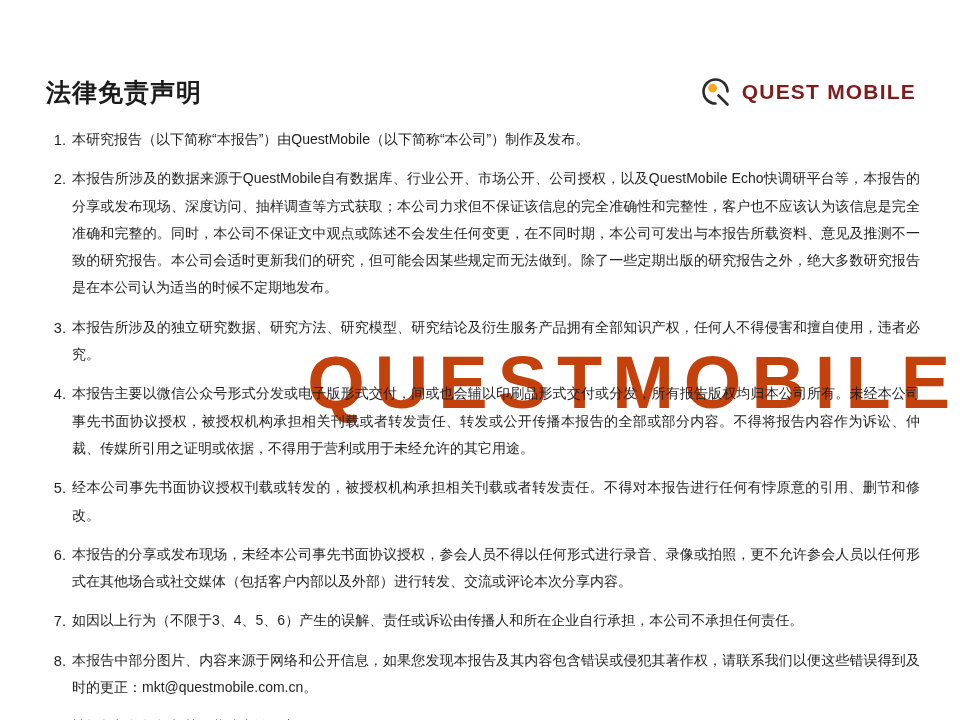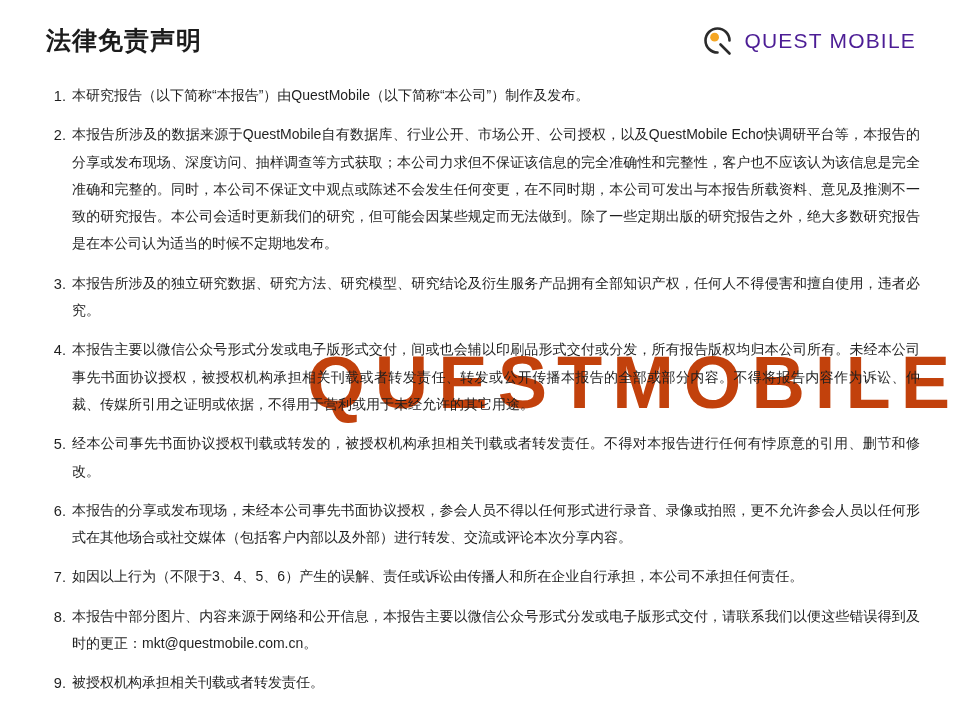--- a/index.html
+++ b/index.html
@@ -38,23 +38,24 @@
     white-space: nowrap;
     pointer-events: none;
     user-select: none;
     z-index: 0;
   }
 
   .header {
     position: relative;
     z-index: 2;
     display: flex;
-    align-items: flex-start;
+    align-items: center;
     justify-content: space-between;
     height: 54px;
+    margin-top: 44px;
   }
 
   .title {
     font-size: 25px;
     font-weight: 700;
     color: #1c1c1c;
     letter-spacing: 1px;
     margin: 6px 0 0 2px;
   }
 
@@ -65,23 +66,23 @@
     margin-top: 6px;
     margin-right: 4px;
   }
   .logo-mark {
     width: 34px;
     height: 34px;
     flex: 0 0 auto;
   }
   .logo-text {
     font-size: 21px;
-    font-weight: 400;
+    font-weight: 700;
     letter-spacing: 1.2px;
-    color: #4c1d95;
+    color: #7f1d1d;
     white-space: nowrap;
   }
 
   .clauses {
     position: relative;
     z-index: 2;
     margin: 10px 0 0 0;
     padding: 0;
     list-style: none;
     counter-reset: clause;
@@ -133,17 +134,17 @@
   </div>
 
   <ol class="clauses">
     <li class="clause">本研究报告（以下简称“本报告”）由QuestMobile（以下简称“本公司”）制作及发布。</li>
     <li class="clause">本报告所涉及的数据来源于QuestMobile自有数据库、行业公开、市场公开、公司授权，以及QuestMobile Echo快调研平台等，本报告的分享或发布现场、深度访问、抽样调查等方式获取；本公司力求但不保证该信息的完全准确性和完整性，客户也不应该认为该信息是完全准确和完整的。同时，本公司不保证文中观点或陈述不会发生任何变更，在不同时期，本公司可发出与本报告所载资料、意见及推测不一致的研究报告。本公司会适时更新我们的研究，但可能会因某些规定而无法做到。除了一些定期出版的研究报告之外，绝大多数研究报告是在本公司认为适当的时候不定期地发布。</li>
     <li class="clause">本报告所涉及的独立研究数据、研究方法、研究模型、研究结论及衍生服务产品拥有全部知识产权，任何人不得侵害和擅自使用，违者必究。</li>
     <li class="clause">本报告主要以微信公众号形式分发或电子版形式交付，间或也会辅以印刷品形式交付或分发，所有报告版权均归本公司所有。未经本公司事先书面协议授权，被授权机构承担相关刊载或者转发责任、转发或公开传播本报告的全部或部分内容。不得将报告内容作为诉讼、仲裁、传媒所引用之证明或依据，不得用于营利或用于未经允许的其它用途。</li>
     <li class="clause">经本公司事先书面协议授权刊载或转发的，被授权机构承担相关刊载或者转发责任。不得对本报告进行任何有悖原意的引用、删节和修改。</li>
     <li class="clause">本报告的分享或发布现场，未经本公司事先书面协议授权，参会人员不得以任何形式进行录音、录像或拍照，更不允许参会人员以任何形式在其他场合或社交媒体（包括客户内部以及外部）进行转发、交流或评论本次分享内容。</li>
     <li class="clause">如因以上行为（不限于3、4、5、6）产生的误解、责任或诉讼由传播人和所在企业自行承担，本公司不承担任何责任。</li>
-    <li class="clause">本报告中部分图片、内容来源于网络和公开信息，本报告主要以微信公众号形式分发或电子版形式交付，请联系我们以便这些错误得到及时的更正：mkt@questmobile.com.cn。</li>
+    <li class="clause">本报告中部分图片、内容来源于网络和公开信息，如果您发现本报告及其内容包含错误或侵犯其著作权，请联系我们以便这些错误得到及时的更正：mkt@questmobile.com.cn。</li>
     <li class="clause">被授权机构承担相关刊载或者转发责任。</li>
   </ol>
 
 </div>
 
 </body></html>

